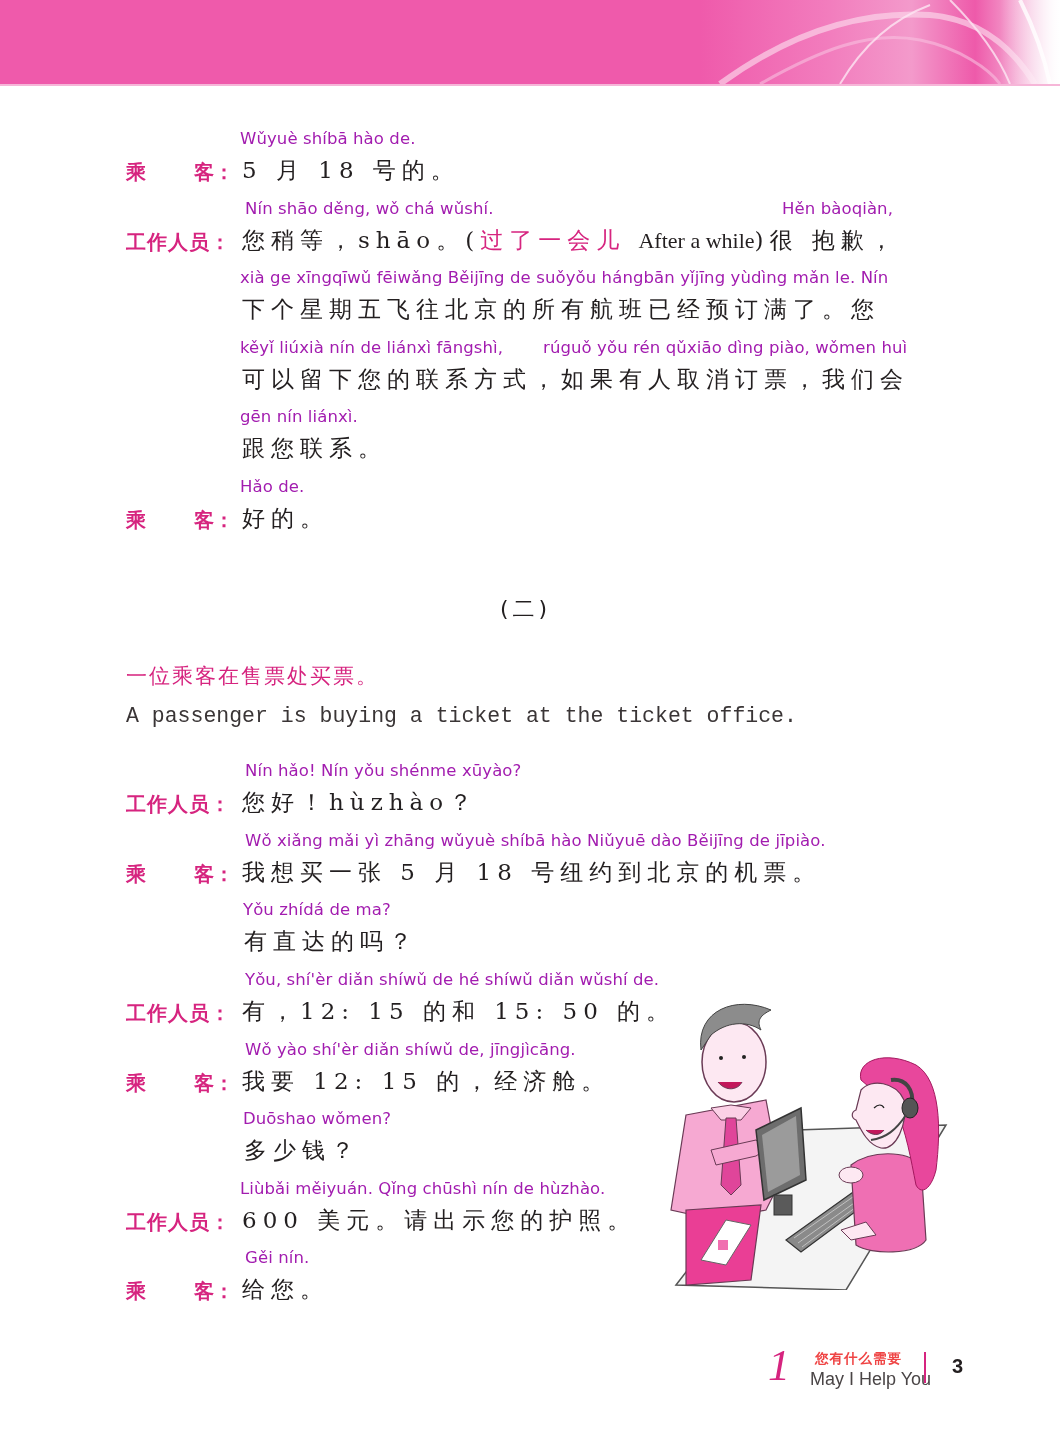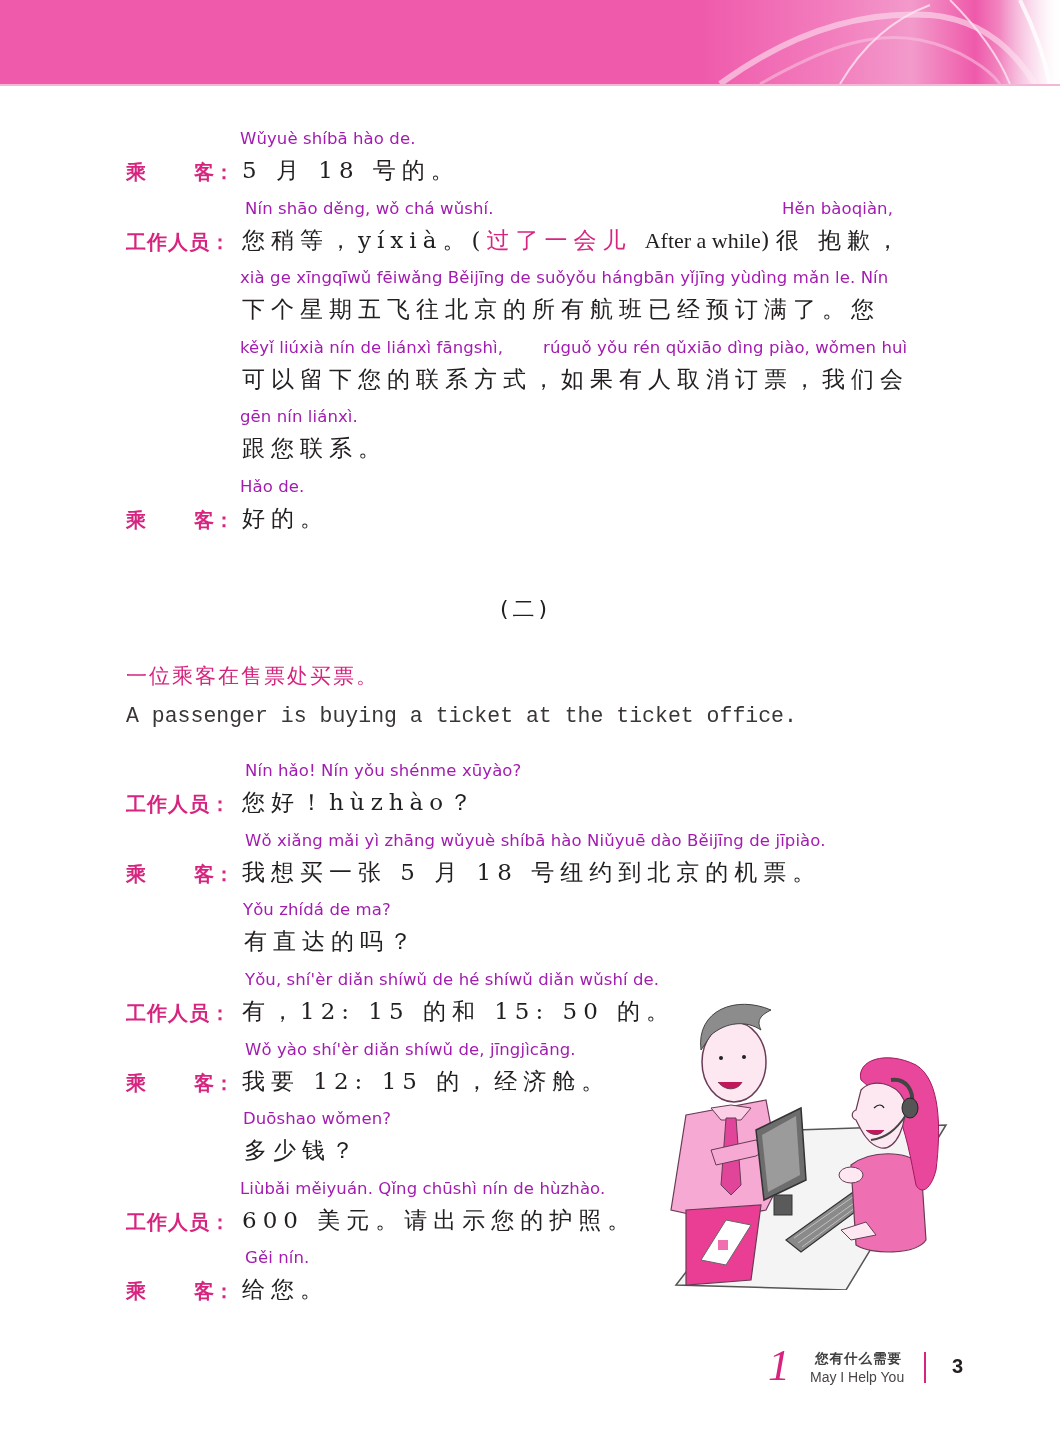--- a/index.html
+++ b/index.html
@@ -29,23 +29,23 @@
   .scene-cn { position: absolute; left: 126px; top: 662px; font-family: "DejaVu Sans", sans-serif;
     font-size: 21px; color: #d6247f; letter-spacing: 2px; }
   .scene-en { position: absolute; left: 126px; top: 704px; font-family: Liberation Mono, monospace;
     font-size: 21.5px; color: #3a3536; }
 
   .illustration { position: absolute; left: 656px; top: 990px; width: 292px; height: 300px; }
 
   .footer-num { position: absolute; left: 768px; top: 1344px; font-family: "Liberation Serif", serif;
     font-style: italic; font-size: 44px; color: #d6247f; line-height: 44px; }
   .footer-cn { position: absolute; left: 815px; top: 1350px; font-family: "DejaVu Sans", sans-serif;
-    font-weight: bold; font-size: 13.5px; color: #404040; letter-spacing: 1px; }
+    font-weight: bold; font-size: 13.5px; color: #ef4444; letter-spacing: 1px; }
   .footer-en { position: absolute; left: 810px; top: 1369px; font-family: "Liberation Sans", sans-serif;
-    font-size: 14px; color: #4a4546; }
+    font-size: 18px; color: #4a4546; }
   .footer-bar { position: absolute; left: 924px; top: 1352px; width: 2px; height: 31px; background: #d6247f; }
   .footer-page { position: absolute; left: 952px; top: 1355px; font-family: "Liberation Sans", sans-serif;
     font-weight: bold; font-size: 20px; color: #231f20; }
 </style>
 </head>
 <body>
 
 <div class="header-band">
   <svg class="swirl" viewBox="0 0 360 84" preserveAspectRatio="none">
     <defs>
@@ -68,21 +68,21 @@
 <div class="speaker" style="left:126px;top:159px;width:110px">
   <span class="c1">乘</span>
   <span class="c2">客：</span>
 </div>
 <div class="line hanzi" style="left:242px;top:155px">5 月 18 号的。</div>
 
 <div class="line pinyin" style="left:245px;top:199px">Nín shāo děng, wǒ chá wǔshí.</div>
 <div class="line pinyin" style="left:782px;top:199px">Hěn  bàoqiàn,</div>
 <div class="speaker staff" style="left:126px;top:229px">工作人员：</div>
 <div class="line hanzi" style="left:242px;top:225px">
-  <span>您稍等，yíxià。(</span><span class="pink">过了一会儿</span>
+  <span>您稍等，shāo。(</span><span class="pink">过了一会儿</span>
   <span class="en">After a while</span><span>)很  抱歉，</span>
 </div>
 
 <div class="line pinyin" style="left:240px;top:268px">xià ge xīngqīwǔ fēiwǎng Běijīng de suǒyǒu hángbān yǐjīng yùdìng mǎn le.  Nín</div>
 <div class="line hanzi" style="left:242px;top:294px">下个星期五飞往北京的所有航班已经预订满了。您</div>
 
 <div class="line pinyin" style="left:240px;top:338px">kěyǐ liúxià nín de liánxì fāngshì,</div>
 <div class="line pinyin" style="left:543px;top:338px">rúguǒ yǒu  rén qǔxiāo dìng piào, wǒmen huì</div>
 <div class="line hanzi" style="left:242px;top:364px">可以留下您的联系方式，如果有人取消订票，我们会</div>
 

